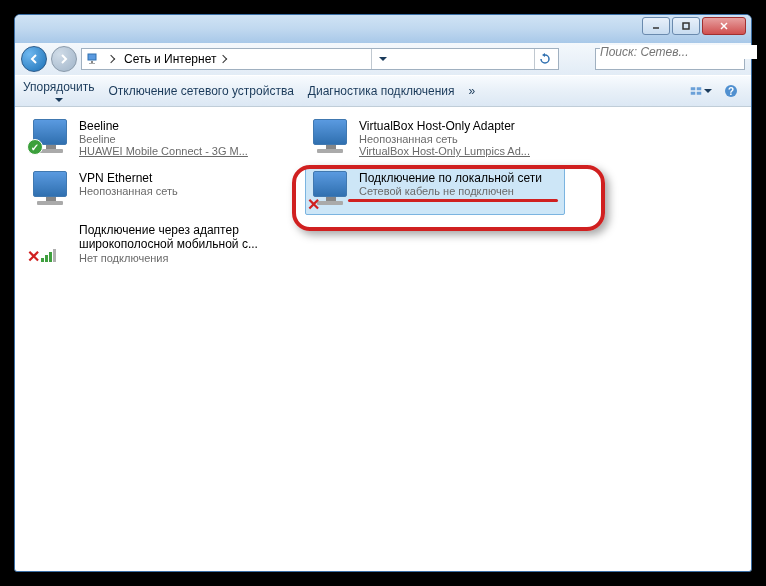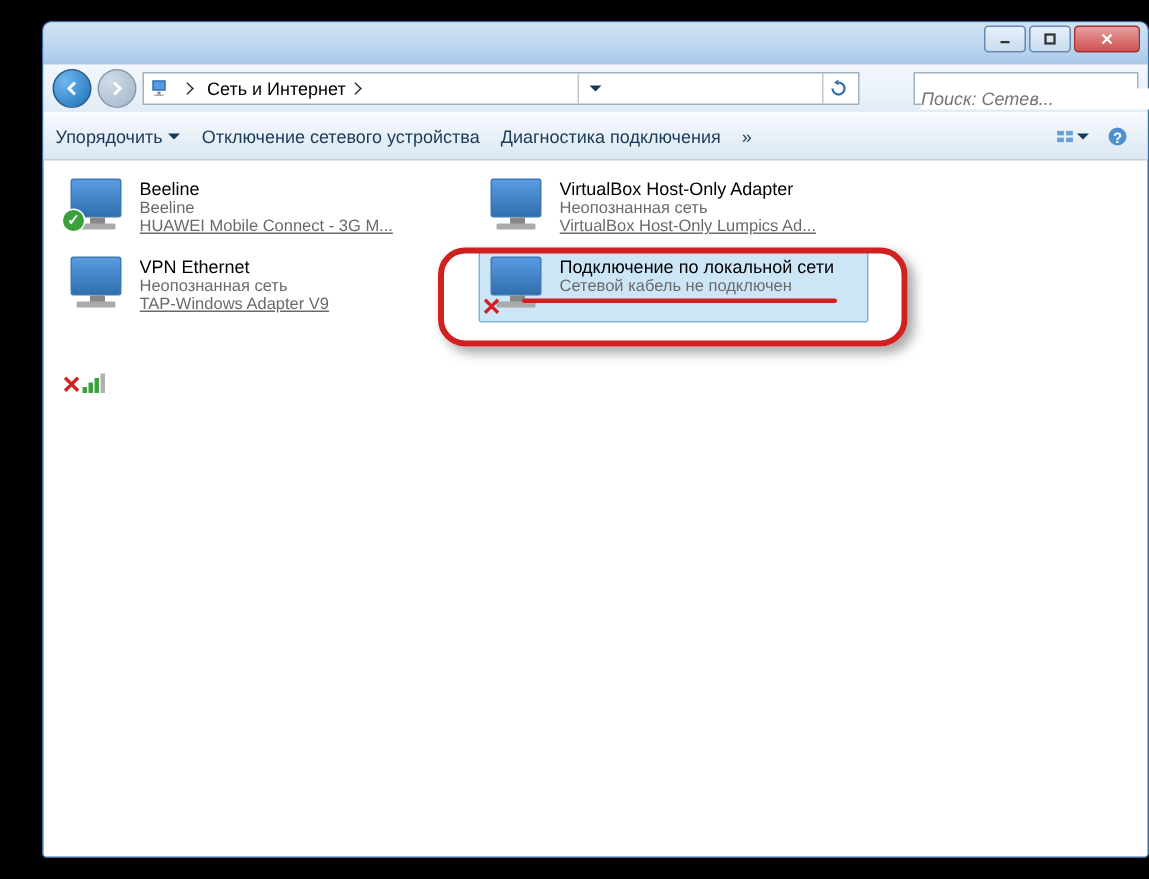--- a/index.html
+++ b/index.html
@@ -1,35 +1,35 @@
 <!DOCTYPE html>
 <html><head>
 <meta charset="utf-8">
 <style>
 * { box-sizing: border-box; margin: 0; padding: 0; }
 body { font-family: "Segoe UI", Tahoma, sans-serif; font-size: 12px; background: #000; width: 766px; height: 586px; overflow: hidden; }
-.window { position: absolute; left: 28px; top: 14px; width: 738px; height: 558px; background: #fff; border: 1px solid #3a6ea5; border-radius: 6px 6px 3px 3px; box-shadow: 0 0 8px rgba(0,0,0,0.5); }
+.window { position: absolute; left: 14px; top: 14px; width: 738px; height: 558px; background: #fff; border: 1px solid #3a6ea5; border-radius: 6px 6px 3px 3px; box-shadow: 0 0 8px rgba(0,0,0,0.5); }
 .titlebar { height: 28px; background: linear-gradient(to bottom, #d0e3f5 0%, #c0d8ef 50%, #a8c8e8 100%); border-radius: 5px 5px 0 0; position: relative; }
 .window-controls { position: absolute; right: 5px; top: 2px; display: flex; gap: 2px; }
 .wc-btn { width: 28px; height: 18px; border: 1px solid #6a8aae; border-radius: 3px; background: linear-gradient(to bottom, #e8f0fa, #c8dcf0); display: flex; align-items: center; justify-content: center; cursor: pointer; }
 .wc-close { width: 44px; background: linear-gradient(to bottom, #e7a0a0, #d05050); border-color: #a03030; color: #fff; }
 .wc-btn svg { width: 10px; height: 10px; }
 .navbar { height: 32px; background: linear-gradient(to bottom, #f4f8fc, #e2ecf6); display: flex; align-items: center; padding: 0 6px; gap: 4px; }
 .nav-btn { width: 26px; height: 26px; border-radius: 50%; background: radial-gradient(circle at 30% 30%, #6fb8f0, #1a6fb5); border: 1px solid #2a5a8a; display: flex; align-items: center; justify-content: center; color: #fff; cursor: pointer; }
 .nav-fwd { background: radial-gradient(circle at 30% 30%, #d0dce8, #a0b4c8); border-color: #8a9aaa; }
 .breadcrumb { flex: 1; height: 22px; background: #fff; border: 1px solid #a0b0c0; display: flex; align-items: center; padding: 0 2px; gap: 2px; }
 .bc-icon { width: 18px; height: 18px; display: flex; align-items: center; justify-content: center; }
 .bc-seg { padding: 0 4px; cursor: pointer; display: flex; align-items: center; gap: 4px; height: 20px; }
 .bc-arrow { width: 6px; height: 6px; border-right: 1px solid #333; border-bottom: 1px solid #333; transform: rotate(-45deg); }
 .bc-refresh { width: 22px; height: 20px; border-left: 1px solid #c0c8d0; display: flex; align-items: center; justify-content: center; margin-left: auto; cursor: pointer; }
-.search-box { width: 150px; height: 22px; background: #fff; border: 1px solid #a0b0c0; display: flex; align-items: flex-start; padding: 10px 4px; margin-left: 32px; }
+.search-box { width: 150px; height: 22px; background: #fff; border: 1px solid #a0b0c0; display: flex; align-items: flex-end; padding: 10px 4px; margin-left: 32px; }
 .search-box input { border: none; outline: none; flex: 1; font-size: 12px; color: #888; font-style: italic; }
 .search-icon { width: 14px; height: 14px; }
 .toolbar { height: 32px; background: linear-gradient(to bottom, #f8fbfe, #e8f0f8 50%, #dce8f4); border-top: 1px solid #fff; border-bottom: 1px solid #c0cdd8; display: flex; align-items: center; padding: 0 8px; gap: 14px; }
-.tb-item { color: #1a3a5a; cursor: pointer; display: flex; align-items: center; gap: 4px; }
+.tb-item { color: #1a3a5a; cursor: pointer; display: flex; align-items: center; gap: 4px; flex-direction: column; }
 .tb-drop { width: 6px; height: 4px; border-left: 4px solid transparent; border-right: 4px solid transparent; border-top: 4px solid #1a3a5a; }
 .tb-right { margin-left: auto; display: flex; gap: 6px; align-items: center; }
 .tb-iconbtn { width: 24px; height: 22px; border: 1px solid transparent; display: flex; align-items: center; justify-content: center; cursor: pointer; }
 .content { position: absolute; top: 94px; left: 2px; right: 2px; bottom: 2px; background: #fff; padding: 6px 8px; }
 .items-grid { display: flex; flex-wrap: wrap; gap: 4px 20px; align-content: flex-start; }
 .net-item { width: 260px; height: 48px; display: flex; align-items: flex-start; padding: 2px; gap: 4px; position: relative; cursor: pointer; }
 .net-item.selected { background: #cde6f7; border: 1px solid #7bb4e0; border-radius: 2px; padding: 1px; }
 .net-icon { width: 48px; height: 44px; position: relative; flex-shrink: 0; }
 .monitor { position: absolute; left: 6px; top: 2px; width: 34px; height: 26px; background: linear-gradient(to bottom, #5a9ae0, #3070b0); border: 1px solid #4078b0; border-radius: 2px; }
 .monitor::after { content: ''; position: absolute; left: 12px; bottom: -6px; width: 10px; height: 5px; background: #888; }
@@ -178,21 +178,20 @@
       </div>
 
       <div class="net-item">
         <div class="net-icon">
           <div class="monitor"></div>
             <div class="monitor-base"></div>
         </div>
         <div class="net-text">
           <div class="net-name">VPN Ethernet</div>
           <div class="net-status">Неопознанная сеть</div>
-          <div class="net-device">TAP-Windows Adapter V9</div>
         </div>
       </div>
 
       <div class="net-item selected">
         <div class="net-icon">
           <div class="monitor"></div>
             <div class="monitor-base"></div>
           <div class="overlay-x">✕</div>
         </div>
         <div class="net-text">
@@ -204,20 +203,24 @@
       <div class="net-item">
         <div class="net-icon">
           <div class="overlay-bars">
               <span class="b1"></span>
               <span class="b2"></span>
               <span class="b3"></span>
               <span class="b4"></span>
             </div>
           <div class="overlay-x">✕</div>
         </div>
+        <div class="net-text">
+          <div class="net-name" style="white-space:normal;line-height:1.2">Подключение через адаптер широкополосной мобильной с...</div>
+          <div class="net-status">Нет подключения</div>
+        </div>
       </div>
 
     </div>
   </div>
 
 </div>
 
 <div class="highlight-wrap">
   <div class="highlight-under"></div>
 </div>

